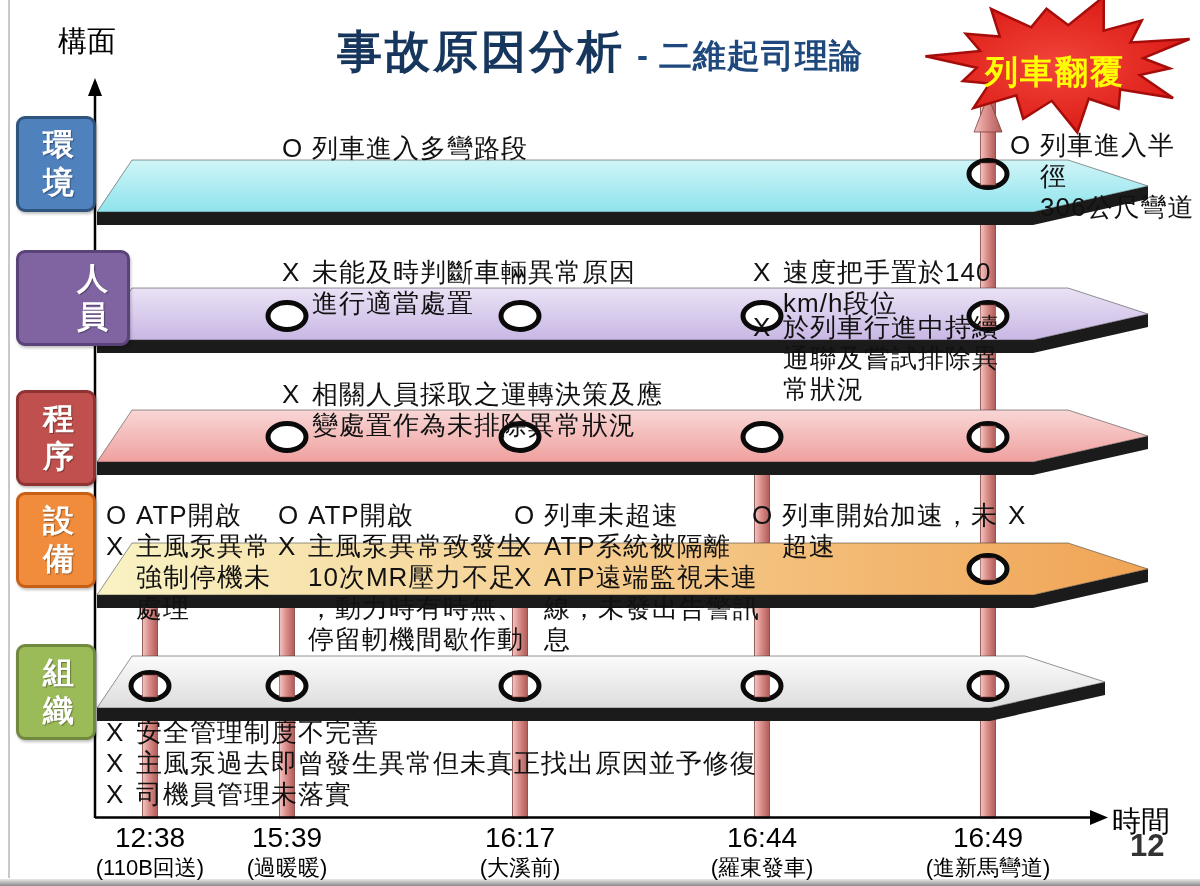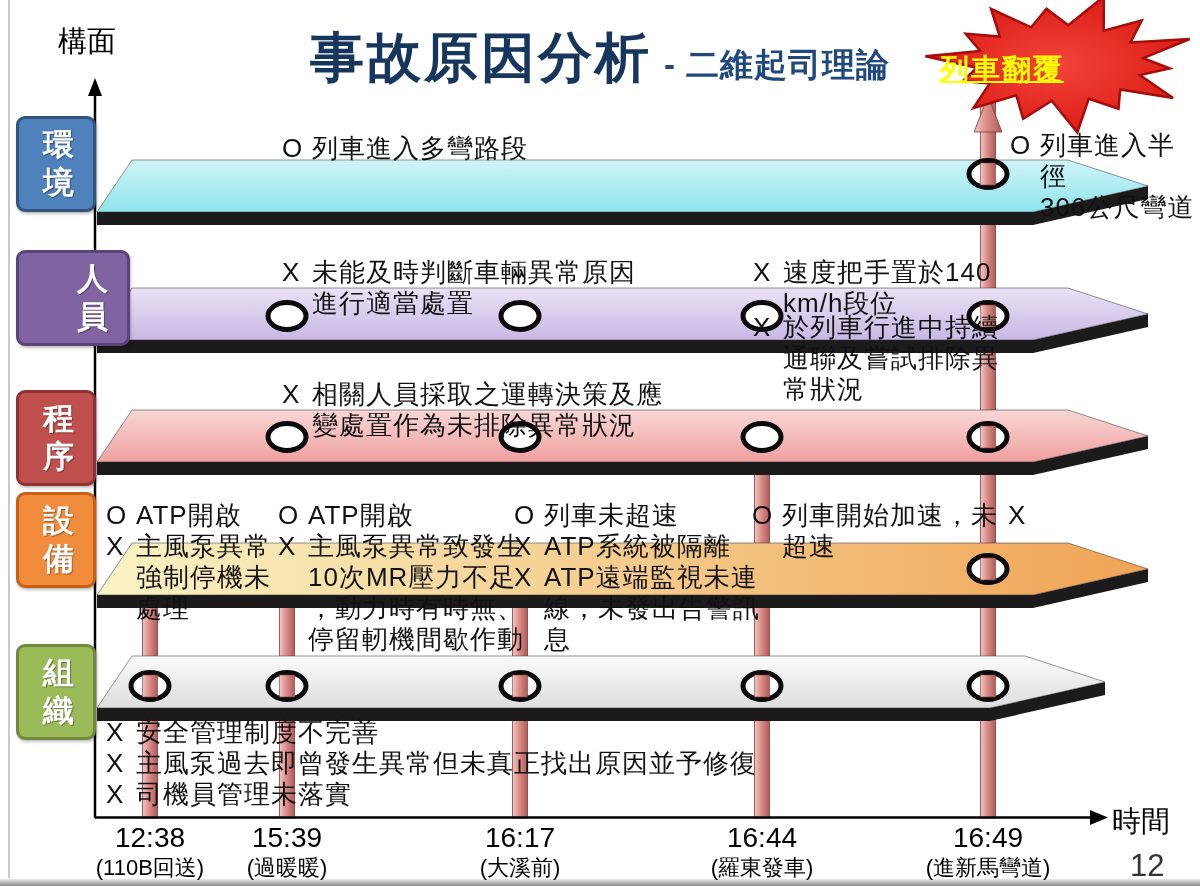--- a/index.html
+++ b/index.html
@@ -4,45 +4,45 @@
 <style>
   html,body{margin:0;padding:0;background:#fff;}
   .stage{position:relative;width:1200px;height:886px;background:#fff;overflow:hidden;
          font-family:"Liberation Sans","DejaVu Sans",sans-serif;color:var(--ink);}
   #scene{position:absolute;left:0;top:0;}
   .slide-left-edge{position:absolute;left:8px;top:0;bottom:8px;width:2px;background:#c9c9c9;}
   .slide-bottom-edge{position:absolute;left:0;right:0;bottom:0;height:7px;
          background:linear-gradient(180deg,#e9e9e9,#8a8a8a);}
   .title-row{position:absolute;left:255px;top:22px;width:690px;display:flex;
          justify-content:center;align-items:baseline;white-space:nowrap;}
-  .title-main{font-size:54px;font-weight:bold;letter-spacing:3px;color:var(--title_main);}
+  .title-main{font-size:45px;font-weight:bold;letter-spacing:3px;color:var(--title_main);}
   .title-sub{font-size:33px;font-weight:bold;letter-spacing:1px;color:var(--title_sub);margin-left:12px;}
   .axis-label{position:absolute;font-size:29px;color:#000;}
   .y-axis-label{left:58px;top:22px;}
   .x-axis-label{left:1112px;top:802px;}
   .layer-box{position:absolute;left:16px;width:74px;height:90px;border-radius:9px;
          border:3px solid;display:flex;align-items:center;justify-content:center;
          box-shadow:1px 2px 3px rgba(0,0,0,.25);}
   .layer-box .lbl{width:36px;text-align:right;font-size:31px;line-height:1.22;font-weight:bold;
          color:#fff;word-break:break-all;text-shadow:1px 1px 1px rgba(0,0,0,.35);}
   .box-env{top:116px;background:var(--env_box);border-color:var(--env_box_bd);}
   .box-per{top:250px;background:var(--per_box);border-color:var(--per_box_bd);padding-left:34px;}
   .box-proc{top:390px;background:var(--proc_box);border-color:var(--proc_box_bd);}
   .box-eq{top:492px;background:var(--eq_box);border-color:var(--eq_box_bd);}
   .box-org{top:644px;background:var(--org_box);border-color:var(--org_box_bd);}
   .note{position:absolute;display:flex;gap:8px;font-size:26px;line-height:31px;
          letter-spacing:1px;color:var(--ink);}
   .note .mk{flex:0 0 auto;min-width:22px;}
   .note .tx{white-space:pre-line;}
-  .burst-label{position:absolute;left:940px;top:50px;width:185px;text-align:left;
-         font-size:29px;font-weight:bold;color:var(--burst_text);letter-spacing:2px;text-decoration:underline;}
+  .burst-label{position:absolute;left:940px;top:50px;width:185px;text-align:right;
+         font-size:33px;font-weight:bold;color:var(--burst_text);letter-spacing:2px;}
   .time-item{position:absolute;top:822px;width:220px;text-align:center;}
   .time-item .t{font-size:28px;line-height:32px;color:#000;}
   .time-item .s{font-size:22px;line-height:28px;color:#000;}
-  .page-num{position:absolute;left:1130px;top:848px;font-size:31px;color:#333;}
+  .page-num{position:absolute;left:1130px;top:828px;font-size:31px;color:#333;font-weight:bold;}
 </style>
 </head>
 <body>
 
 <div class="stage">
 
   <svg id="scene" width="1200" height="886" viewBox="0 0 1200 886">
     <defs>
       <linearGradient id="g-env" x1="0" y1="0" x2="0" y2="1">
         <stop offset="0" style="stop-color:var(--env_top)"></stop>

